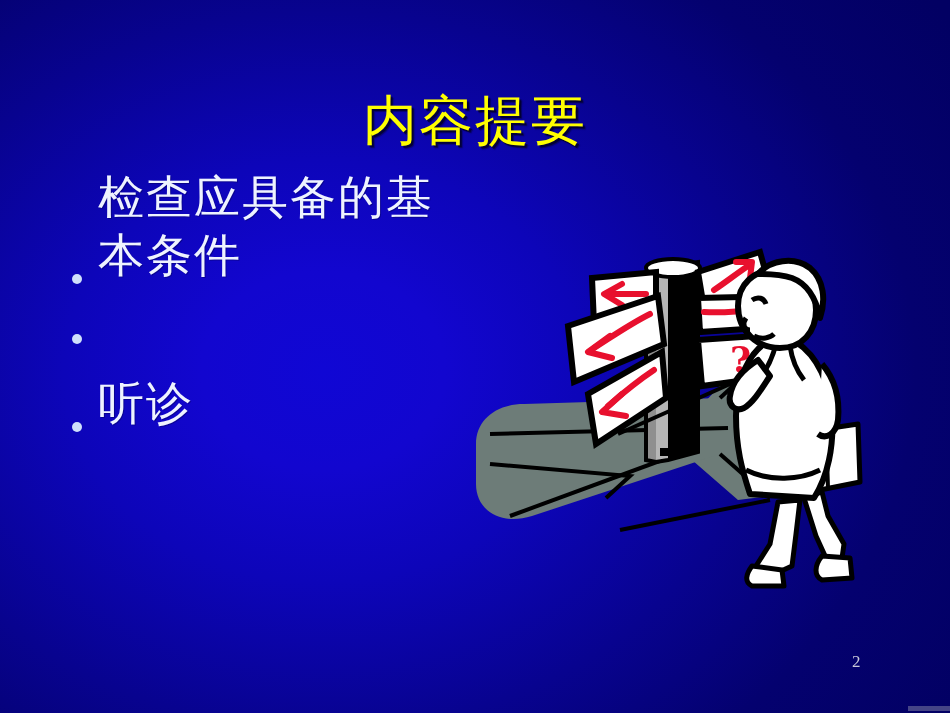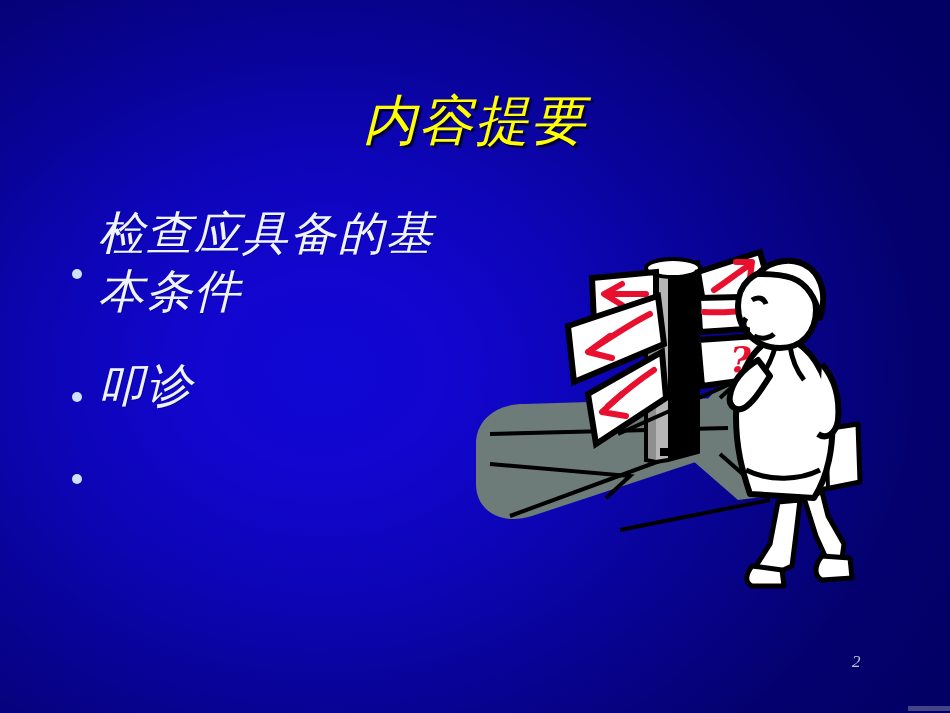--- a/index.html
+++ b/index.html
@@ -17,21 +17,20 @@
     
     background-color: #030172;
     background-image:
       radial-gradient(ellipse 760px 620px at 34% 52%,
         #1007d4 0%,
         #1206cf 16%,
         #0d05b9 34%,
         #08038f 58%,
         #04016f 78%,
         #020063 100%);
-    font-style: italic;
   }
 
   
   .title {
     position: absolute;
     left: 0;
     top: 90px;
     width: 950px;
     text-align: center;
     font-size: 54px;
@@ -46,23 +45,22 @@
   .bullets {
     position: absolute;
     left: 72px;
     top: 168px;
     width: 420px;
   }
 
   .bullet-row {
     position: relative;
     display: flex;
-    align-items: center;
+    align-items: flex-end;
     margin-bottom: 30px;
-    margin-top: 36px;
   }
 
   .bullet-row.tall { margin-bottom: 26px; }
 
   .bullet-dot {
     flex: 0 0 auto;
     width: 10px;
     height: 10px;
     border-radius: 50%;
     background: #cfe0fb;
@@ -120,25 +118,25 @@
 
     <div class="bullet-row tall">
       <span class="bullet-dot"></span>
       <span class="bullet-text">检查应具备的基本条件</span>
     </div>
 
 
 
     <div class="bullet-row">
       <span class="bullet-dot"></span>
-      <span class="bullet-text">叩诊</span>
     </div>
 
     <div class="bullet-row">
       <span class="bullet-dot"></span>
+      <span class="bullet-text">听诊</span>
     </div>
 
   </div>
 
   <div class="clipart">
     <svg viewBox="0 0 405 352" xmlns="http://www.w3.org/2000/svg">
 
       <g>
         <path d="M12 208 C12 186 30 172 54 172 L222 168 L268 118 L300 122 L300 185
                  L300 248 L268 252 L222 212 L60 258 C32 266 12 252 12 230 Z" fill="#6d7c78" stroke="none"></path>

